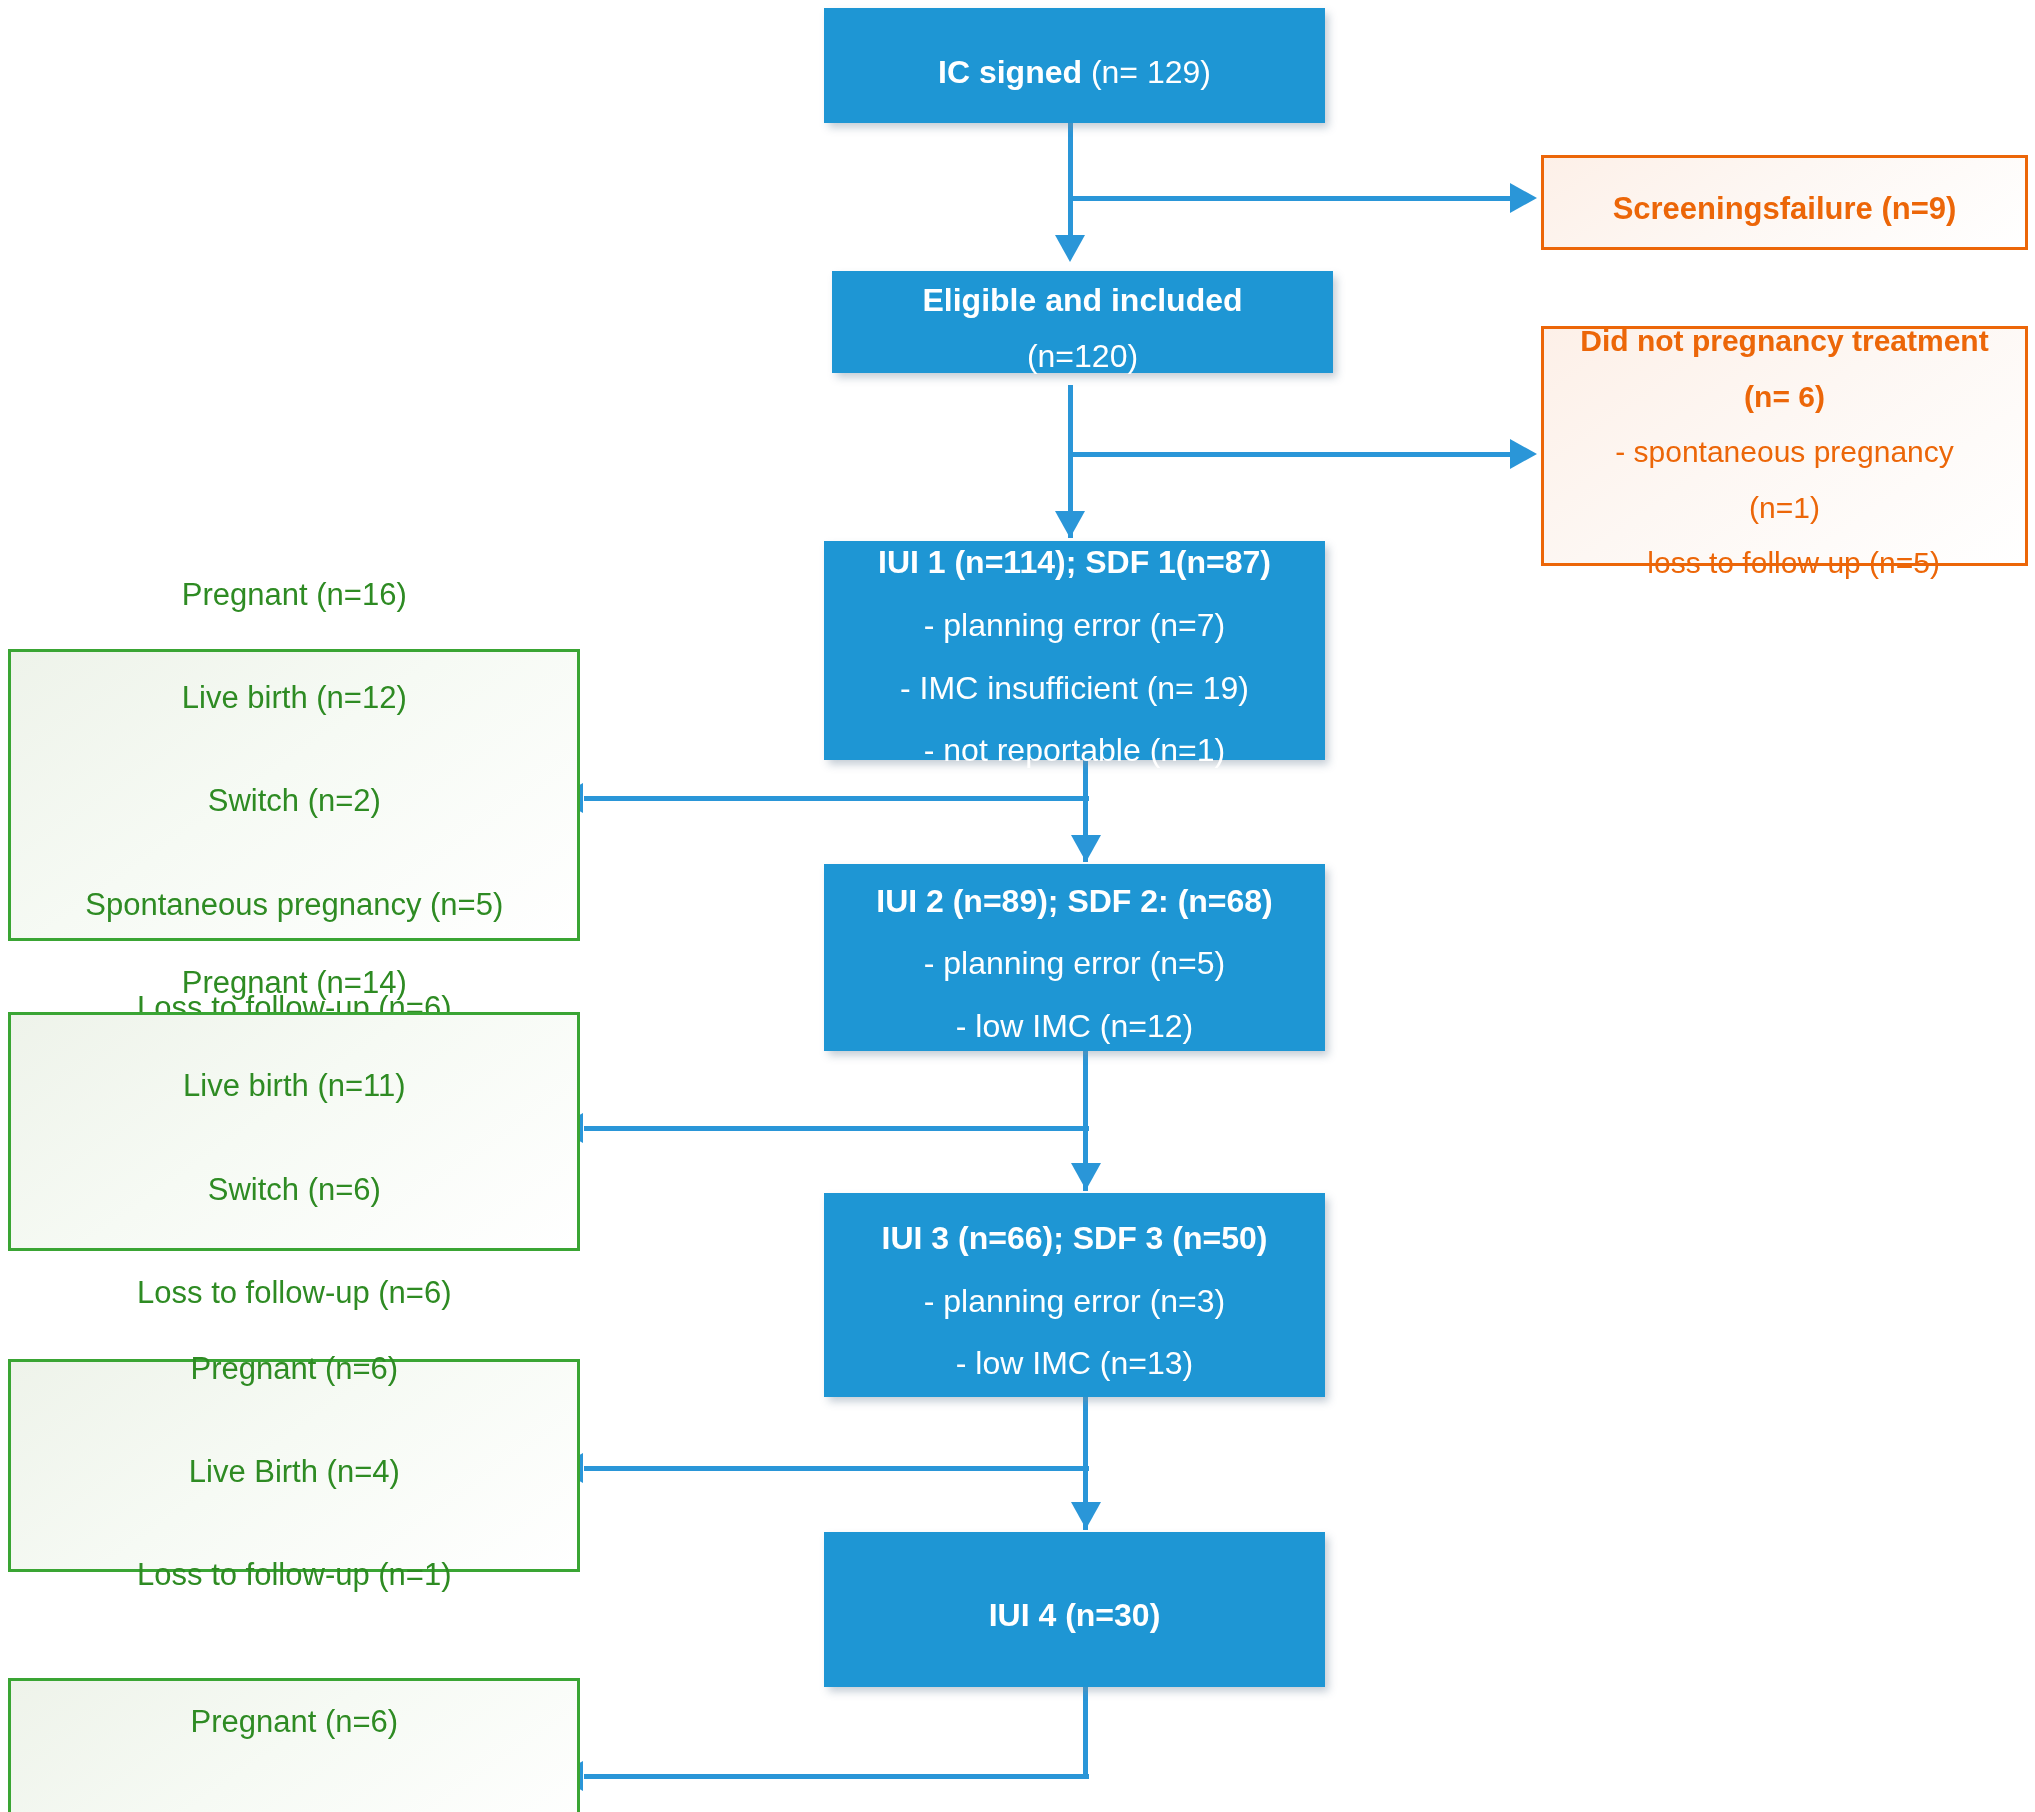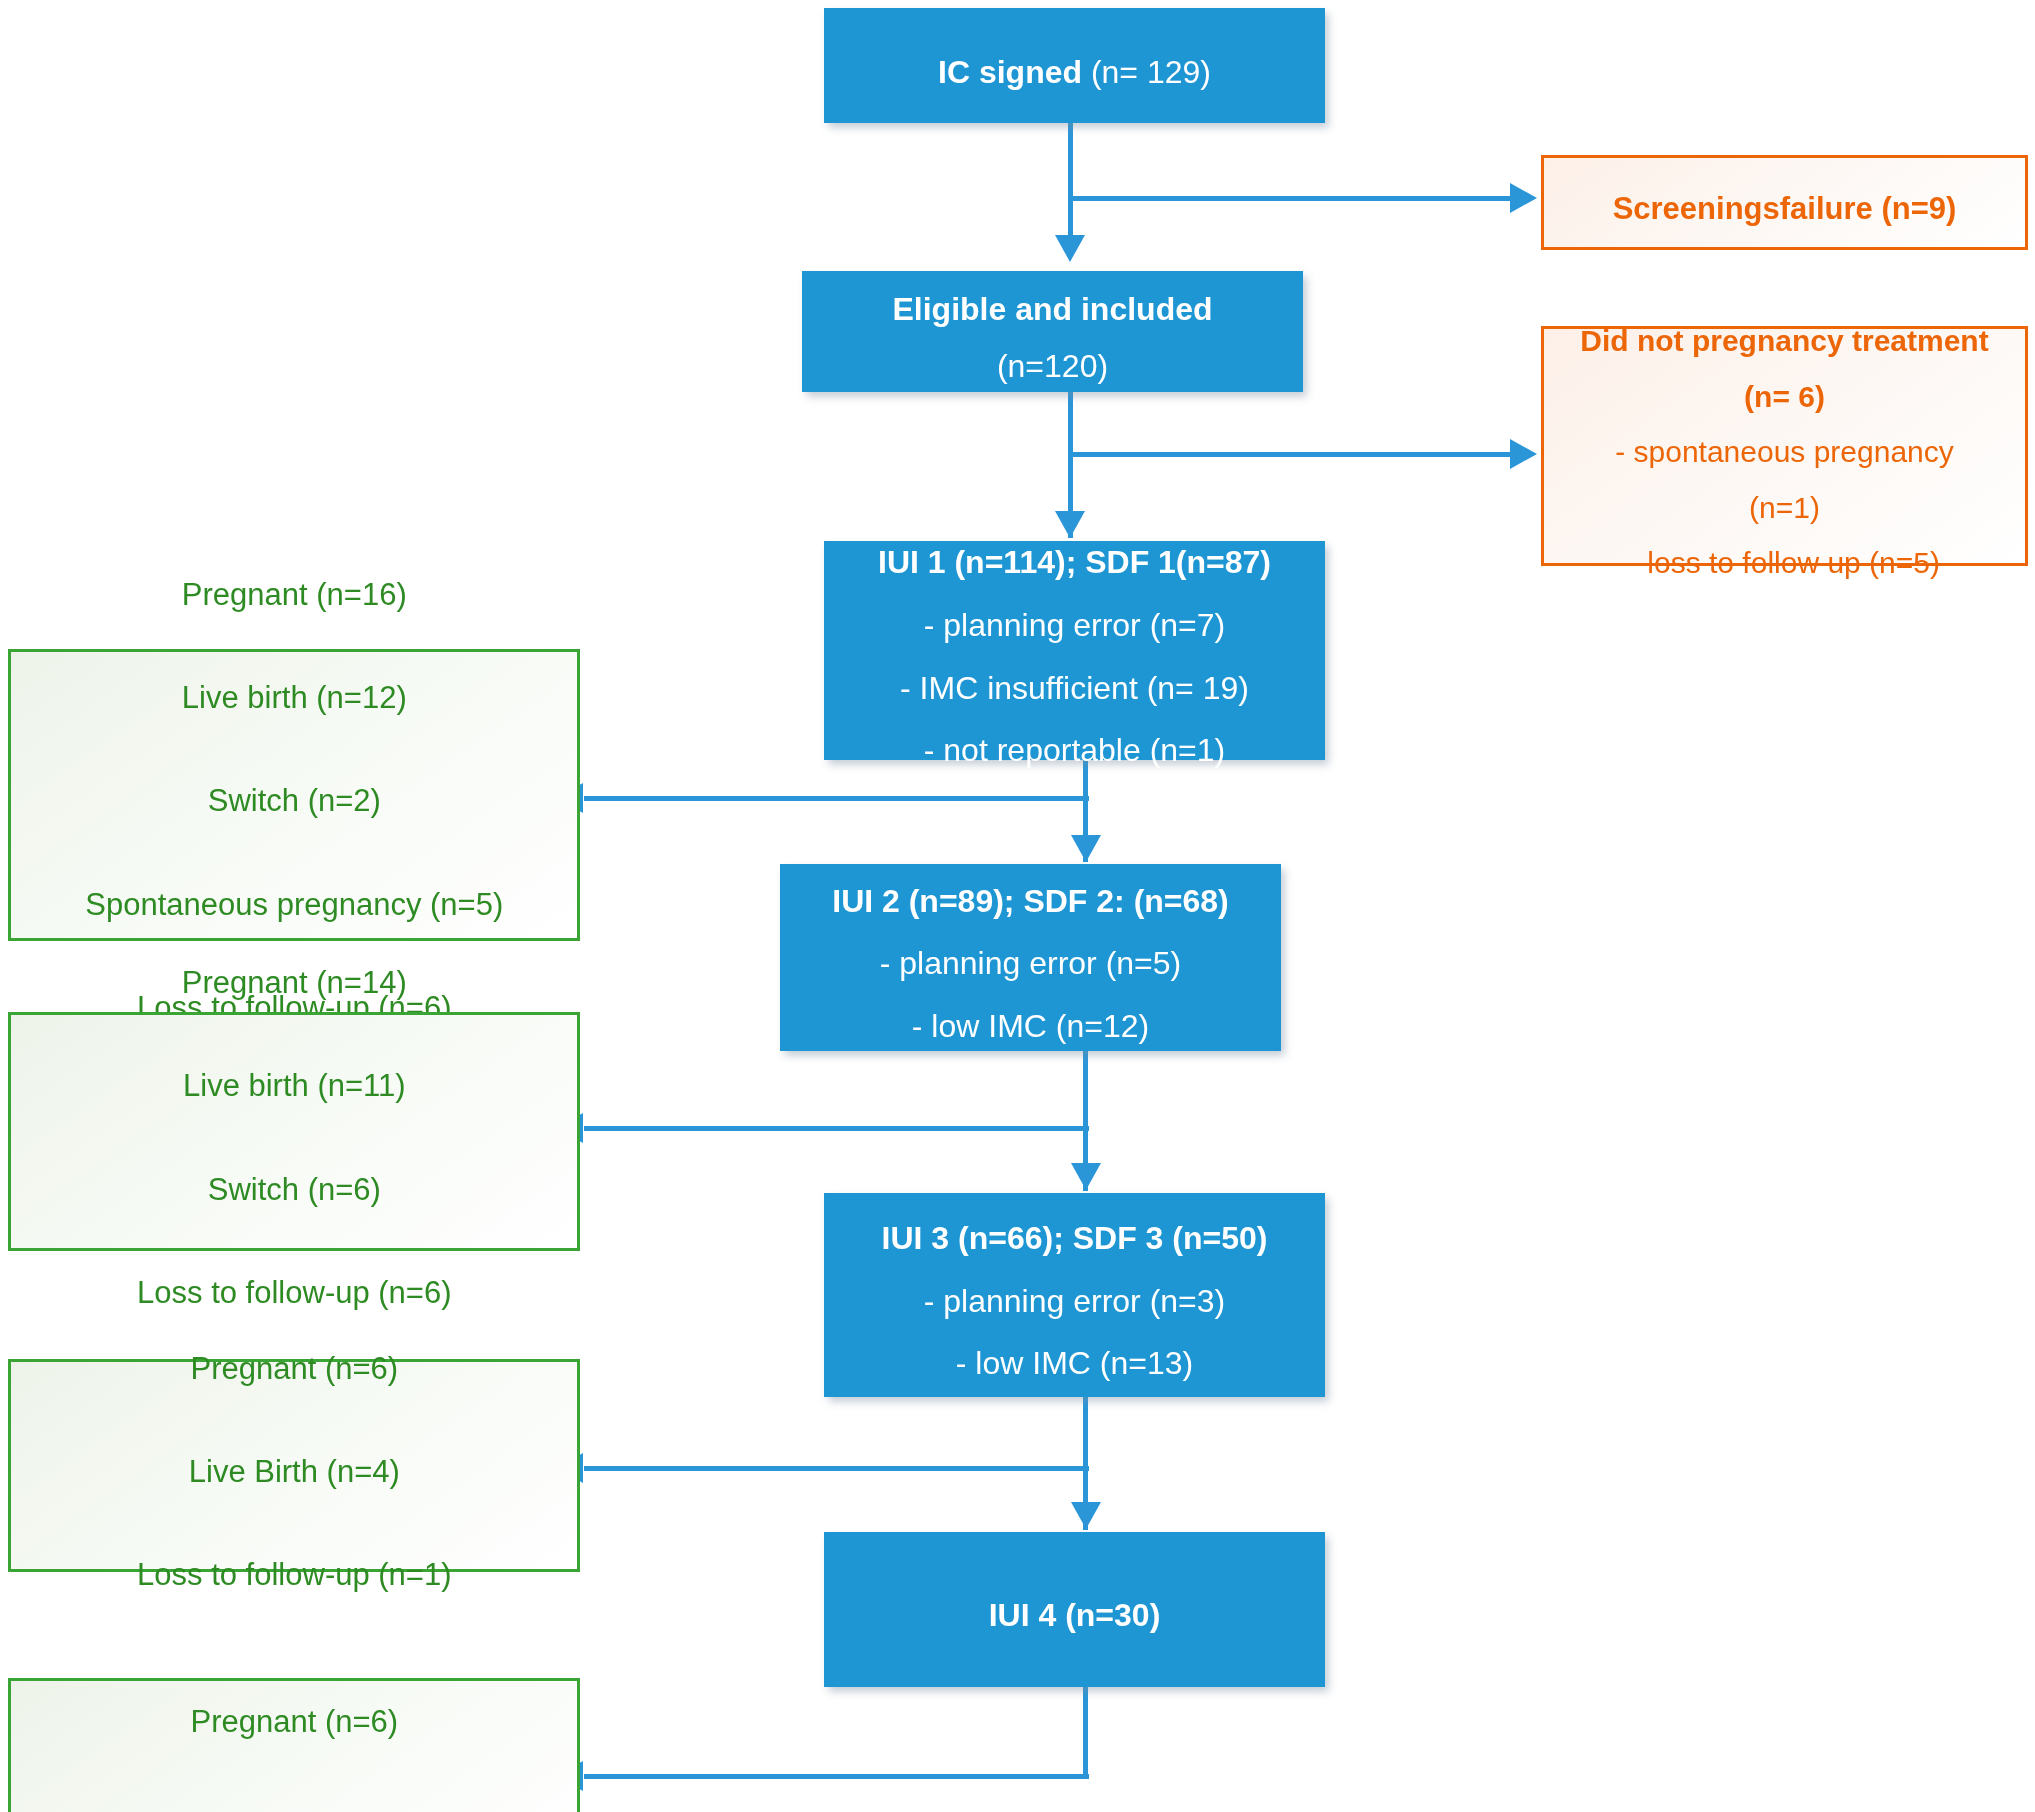--- a/index.html
+++ b/index.html
@@ -74,33 +74,33 @@
   <div class="arrow-left" style="left:556px;top:1453px;"></div>
 
   <div class="vline" style="left:1083px;top:1686px;width:5.3px;height:92px;"></div>
   <div class="hline" style="left:584px;top:1774px;width:505px;height:5.3px;"></div>
   <div class="arrow-left" style="left:556px;top:1761px;"></div>
 
   <div class="box blue" style="left:824px;top:7.7px;width:501px;height:115px;font-size:32px;line-height:1.25;">
     <span class="ln"><b>IC signed</b> <span>(n= 129)</span></span>
   </div>
 
-  <div class="box blue" style="left:802px;top:271px;width:501px;height:121px;font-size:32px;line-height:1.35;">
+  <div class="box blue" style="left:832px;top:271px;width:501px;height:102px;font-size:32px;line-height:1.35;">
     <span class="ln title">Eligible and included</span>
     <span class="ln line">(n=120)</span>
   </div>
 
   <div class="box blue" style="left:824px;top:541px;width:501px;height:219px;font-size:32px;line-height:1.55;">
     <span class="ln title">IUI 1 (n=114); SDF 1(n=87)</span>
     <span class="ln line">- planning error (n=7)</span>
     <span class="ln line">- IMC insufficient (n= 19)</span>
     <span class="ln line">- not reportable (n=1)</span>
   </div>
 
-  <div class="box blue" style="left:780px;top:864px;width:501px;height:187px;font-size:32px;line-height:1.55;">
+  <div class="box blue" style="left:824px;top:864px;width:501px;height:187px;font-size:32px;line-height:1.55;">
     <span class="ln title">IUI 2 (n=89); SDF 2: (n=68)</span>
     <span class="ln line">- planning error (n=5)</span>
     <span class="ln line">- low IMC (n=12)</span>
   </div>
 
   <div class="box blue" style="left:824px;top:1193px;width:501px;height:204px;font-size:32px;line-height:1.55;">
     <span class="ln title">IUI 3 (n=66); SDF 3 (n=50)</span>
     <span class="ln line">- planning error (n=3)</span>
     <span class="ln line">- low IMC (n=13)</span>
   </div>

